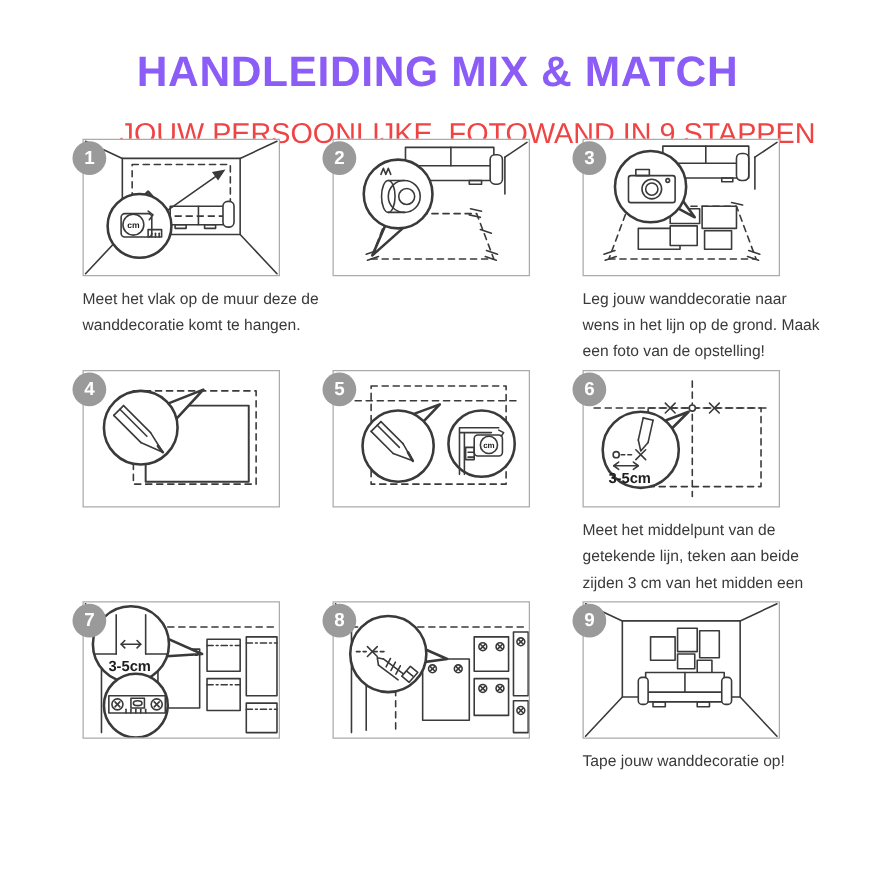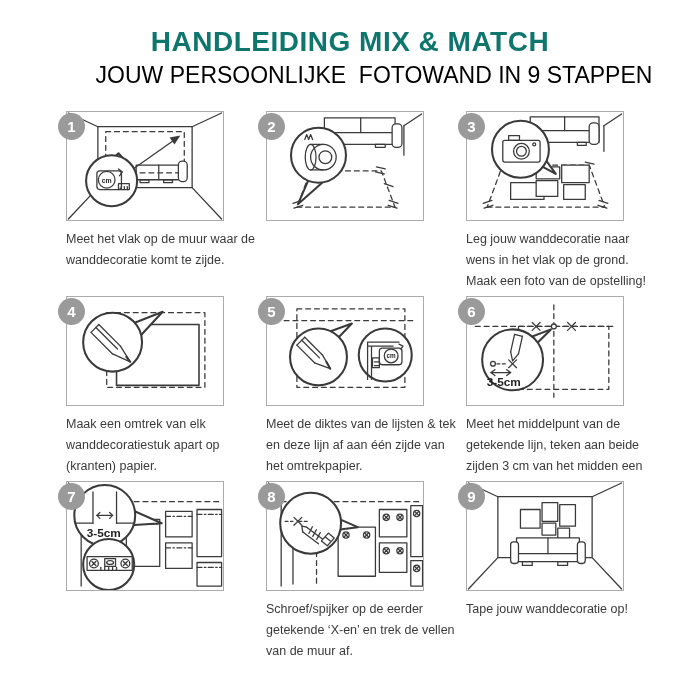--- a/index.html
+++ b/index.html
@@ -1,22 +1,22 @@
 <!DOCTYPE html>
 <html><head>
 <meta charset="utf-8">
 <style>
   html,body{margin:0;padding:0;}
   body{
     width:700px;height:700px;position:relative;background:#ffffff;
     font-family:"Liberation Sans",sans-serif;overflow:hidden;
   }
   .header{position:absolute;top:24px;left:0;width:700px;text-align:center;}
-  .title{font-size:28px;font-weight:700;color:#0f766e;letter-spacing:.5px;margin:3px;line-height:1.1;}
-  .subtitle{font-size:23px;font-weight:400;color:#000000;margin:4px 0 0;white-space:pre;padding-left:48px;}
+  .title{font-size:34px;font-weight:700;color:#8b5cf6;letter-spacing:.5px;margin:16px;line-height:1.1;}
+  .subtitle{font-size:23px;font-weight:400;color:#ef4444;margin:4px 0 0;white-space:pre;padding-left:48px;}
   .grid{
     position:absolute;left:66px;top:111px;
     display:grid;grid-template-columns:repeat(3,200px);grid-auto-rows:185px;
   }
   .step{position:relative;}
   .box{
     position:relative;width:158px;height:110px;box-sizing:border-box;
     border:1px solid #ababab;background:#fff;
   }
   .box svg{position:absolute;left:0;top:0;width:156px;height:108px;}
@@ -78,21 +78,21 @@
             <path d="M52,58 l4,3 -3,4"></path>
             <rect x="52" y="73" width="11" height="6"></rect>
             <line x1="55" y1="76" x2="55" y2="79"></line>
               <line x1="58" y1="76" x2="58" y2="79"></line>
               <line x1="61" y1="76" x2="61" y2="79"></line>
             <text x="40" y="72" class="t7" text-anchor="middle">cm</text>
           </g>
         </g>
       </svg>
     </div>
-    <div class="caption">Meet het vlak op de muur waar de wanddecoratie komt te zijde.</div>
+    <div class="caption">Meet het vlak op de muur deze de wanddecoratie komt te hangen.</div>
   </div>
 
   <div class="step">
     <div class="box">
       <div class="badge">2</div>
       <svg viewBox="0 0 158 110">
         <g class="ln">
           <line x1="157" y1="2" x2="139" y2="14"></line>
             <line x1="139" y1="14" x2="139" y2="44"></line>
           <g>
@@ -163,21 +163,21 @@
           <g>
             <rect x="42" y="24" width="11" height="5"></rect>
             <rect x="36" y="29" width="38" height="22" rx="2"></rect>
             <circle cx="55" cy="40" r="8"></circle>
               <circle cx="55" cy="40" r="5"></circle>
             <circle cx="68" cy="33" r="1.5"></circle>
           </g>
         </g>
       </svg>
     </div>
-    <div class="caption">Leg jouw wanddecoratie naar wens in het vlak op de grond. Maak een foto van de opstelling!</div>
+    <div class="caption">Leg jouw wanddecoratie naar wens in het lijn op de grond. Maak een foto van de opstelling!</div>
   </div>
 
   <div class="step">
     <div class="box">
       <div class="badge">4</div>
       <svg viewBox="0 0 158 110">
         <g class="ln">
           <rect x="40" y="16" width="100" height="76" class="dash"></rect>
           <rect x="50" y="28" width="84" height="62" class="mid"></rect>
           <polygon points="97,15 64,28 72,42" class="fillw thick"></polygon>
@@ -186,21 +186,20 @@
             <line x1="32" y1="28" x2="54" y2="50"></line>
             <line x1="24" y1="36" x2="46" y2="58"></line>
             <line x1="32" y1="28" x2="24" y2="36"></line>
             <line x1="29" y1="31" x2="51" y2="53"></line>
             <path d="M54,50 L64,66 L46,58"></path>
             <line x1="60" y1="61" x2="64" y2="66" class="thick"></line>
           </g>
         </g>
       </svg>
     </div>
-    <div class="caption">Maak een omtrek van elk wanddecoratiestuk apart op (kranten) papier.</div>
   </div>
 
   <div class="step">
     <div class="box">
       <div class="badge">5</div>
       <svg viewBox="0 0 158 110">
         <g class="ln">
           <line x1="8" y1="24" x2="150" y2="24" class="dash"></line>
           <rect x="30" y="12" width="110" height="80" class="dash"></rect>
           <polygon points="86,27 56,38 64,50" class="fillw thick"></polygon>
@@ -220,21 +219,20 @@
             <circle cx="126" cy="60" r="7"></circle>
             <path d="M134,48 l4,2 -2,3"></path>
             <rect x="107" y="62" width="7" height="10"></rect>
             <line x1="109" y1="66" x2="114" y2="66"></line>
               <line x1="109" y1="70" x2="114" y2="70"></line>
             <text x="126" y="62.5" class="t6" text-anchor="middle">cm</text>
           </g>
         </g>
       </svg>
     </div>
-    <div class="caption">Meet de diktes van de lijsten &amp; tek en deze lijn af aan één zijde van het omtrekpapier.</div>
   </div>
 
   <div class="step">
     <div class="box">
       <div class="badge">6</div>
       <svg viewBox="0 0 158 110">
         <g class="ln">
           <rect x="52" y="30" width="92" height="64" class="dash"></rect>
           <line x1="8" y1="30" x2="150" y2="30" class="dash"></line>
           <line x1="88" y1="8" x2="88" y2="102" class="dash"></line>
@@ -378,21 +376,20 @@
             <path d="M40,46 L35,45 L36,51"></path>
             <line x1="45.8" y1="45.6" x2="42.2" y2="52.4"></line>
             <line x1="49.8" y1="48.6" x2="46.2" y2="55.4"></line>
             <line x1="53.8" y1="51.6" x2="50.2" y2="58.4"></line>
             <polygon points="55,60 62,52 68,57 61,65" class="fillw"></polygon>
             <line x1="59" y1="56" x2="64" y2="60"></line>
           </g>
         </g>
       </svg>
     </div>
-    <div class="caption">Schroef/spijker op de eerder getekende ‘X-en’ en trek de vellen van de muur af.</div>
   </div>
 
   <div class="step">
     <div class="box">
       <div class="badge">9</div>
       <svg viewBox="0 0 158 110">
         <g class="ln">
           <line x1="1" y1="1" x2="31" y2="15"></line>
             <line x1="157" y1="1" x2="127" y2="15"></line>
           <line x1="1" y1="109" x2="31" y2="77"></line>

